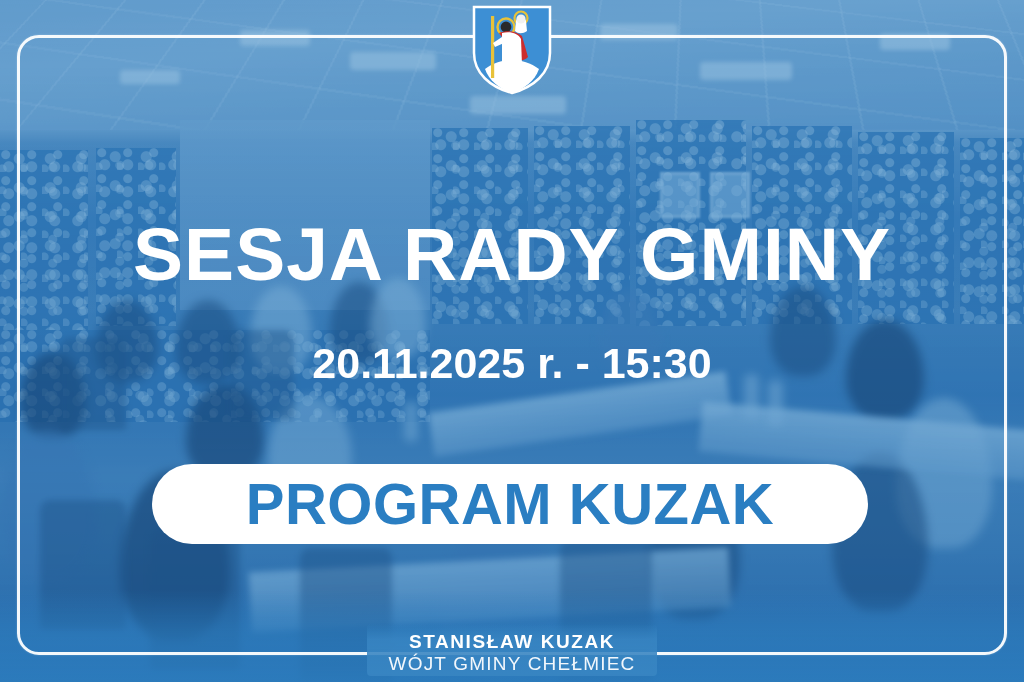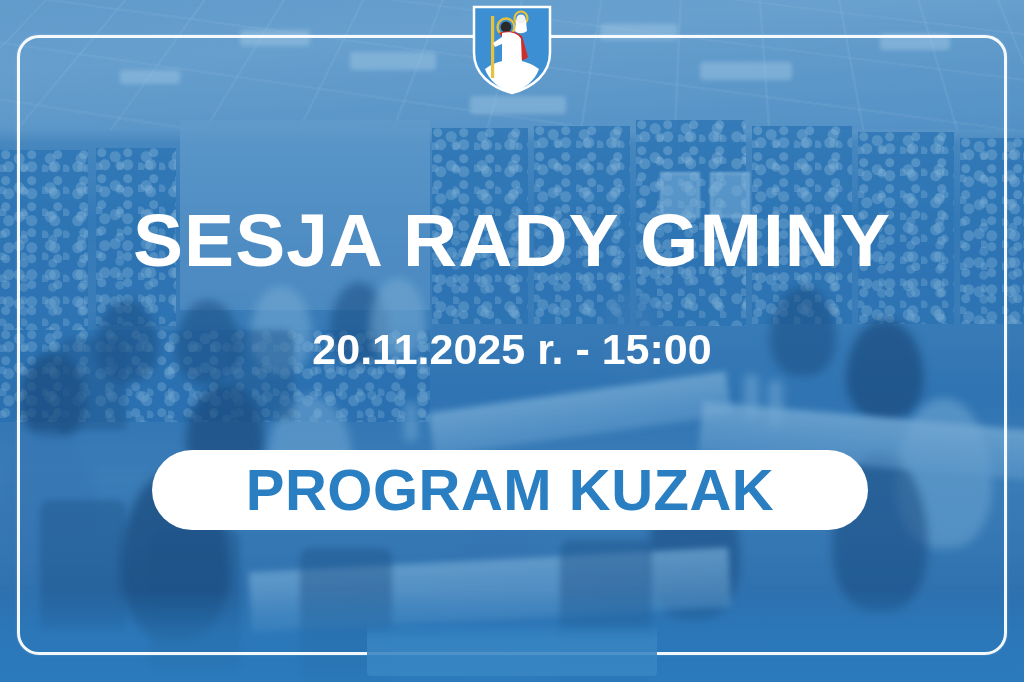--- a/index.html
+++ b/index.html
@@ -155,20 +155,21 @@
     height: 92px;
   }
 
   
   .content {
     position: absolute;
     inset: 0;
     display: flex;
     flex-direction: column;
     align-items: center;
+    margin-top: 14px;
   }
   .headline {
     position: absolute;
     top: 203px;
     left: 0; right: 0;
     text-align: center;
     color: #ffffff;
     font-size: 75px;
     font-weight: bold;
     letter-spacing: 1px;
@@ -340,20 +341,24 @@
       <rect x="39" y="60" width="6" height="16" fill="#ffffff"></rect>
       <rect x="48" y="60" width="6" height="16" fill="#ffffff"></rect>
 
       <path d="M36 34 L27 40 L29 44 L38 40 Z" fill="#ffffff"></path>
     </svg>
   </div>
 
   <div class="content">
     <div class="headline">SESJA RADY GMINY</div>
 
-    <div class="subline">20.11.2025 r. - 15:00</div>
+    <div class="subline">20.11.2025 r. - 15:30</div>
 
     <button class="cta">PROGRAM KUZAK</button>
   </div>
 
   <div class="footer-mask"></div>
+  <div class="footer">
+    <div class="footer-name">STANISŁAW KUZAK</div>
+    <div class="footer-role">WÓJT GMINY CHEŁMIEC</div>
+  </div>
 
 </div>
 
 </body></html>

